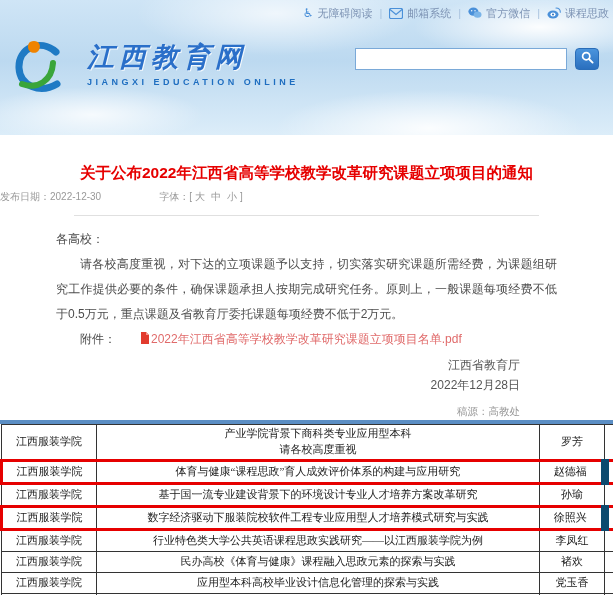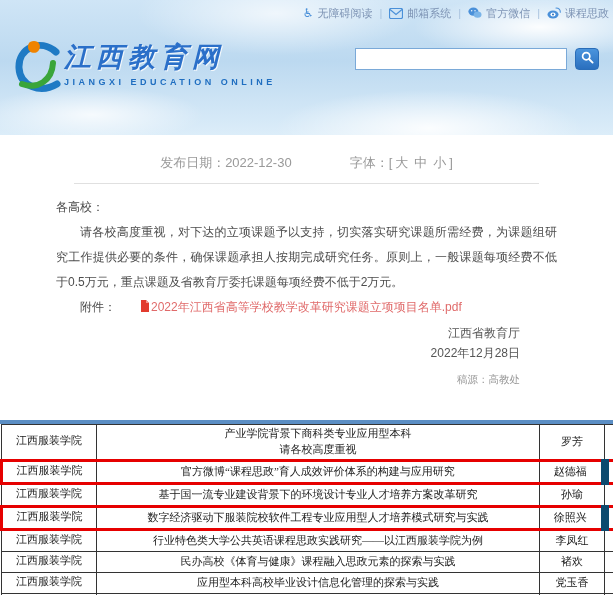--- a/index.html
+++ b/index.html
@@ -21,21 +21,21 @@
   }
   .topbar{
     height:26px;display:flex;align-items:center;justify-content:flex-end;
     padding-right:4px;font-size:11px;color:#7d93b4;
   }
   .tb-item{display:inline-flex;align-items:center;gap:4px;color:#7d93b4;text-decoration:none;cursor:pointer;}
   .tb-ic{color:#4a90d9;font-size:12px;line-height:1;display:inline-flex;align-items:center;}
   .tb-ic svg{display:block;}
   .sep{color:#a9c3de;margin:0 7px;}
   .brandrow{display:flex;align-items:flex-start;justify-content:space-between;padding:10px 14px 0 10px;}
-  .logo{display:flex;align-items:center;gap:0;cursor:pointer;}
+  .logo{display:flex;align-items:center;gap:23px;cursor:pointer;}
   .logomark svg{display:block;}
   .sitename{
     font-family:"Liberation Serif","DejaVu Serif",serif;
     font-style:italic;font-weight:bold;font-size:27px;color:#2a6fc9;
     letter-spacing:5px;line-height:1.1;text-shadow:1px 1px 0 rgba(255,255,255,.8);
   }
   .sitename-en{
     font-size:9px;font-weight:bold;color:#1f6ec0;letter-spacing:3.5px;margin-top:4px;
   }
   .searchbox{display:flex;align-items:center;gap:8px;margin-top:12px;}
@@ -48,22 +48,22 @@
     background:linear-gradient(180deg,#4a94dd,#2a6fbe);
     display:flex;align-items:center;justify-content:center;cursor:pointer;padding:0;
   }
   
   .content{position:relative;}
   .art-title{
     margin:28px 55px 0;text-align:center;
     font-size:15.5px;font-weight:bold;color:#e60000;line-height:1.35;
   }
   .meta{
-    margin-top:19px;display:flex;justify-content:center;gap:58px;
-    font-size:13px;color:#999;
+    margin-top:6px;display:flex;gap:58px;
+    font-size:10px;color:#999;
   }
   .meta .fs{cursor:pointer;margin:0 3px;color:#999;}
   .divider{margin:11px 74px 0;border-top:1px solid #e0e0e0;height:0;}
   .bodytext{
     padding:0 56px;font-size:12px;color:#4d4d4d;line-height:25px;
   }
   .salutation{margin-top:11px;}
   .para{text-indent:2em;margin:0;text-align:justify;}
   .attach-line{text-indent:2em;}
   .attach-link{color:#e06a6a;text-decoration:none;cursor:pointer;}
@@ -77,21 +77,21 @@
   }
   table.results{
     border-collapse:collapse;table-layout:fixed;width:622px;
     font-family:"Liberation Serif","DejaVu Serif",serif;
     font-size:11px;color:#1a1a1a;
   }
   table.results td{
     border:1px solid #333;text-align:center;vertical-align:middle;
     padding:1px 3px;height:18px;line-height:1.45;
   }
-  .c-school{width:88px;font-family:Liberation Mono, monospace;}
+  .c-school{width:88px;}
   .c-topic{width:436px;white-space:pre-line;}
   .c-name{width:58px;}
   .c-sliver{width:16px;}
   tr.hl td{border-top:3px solid #e60000;border-bottom:3px solid #e60000;}
   tr.hl td:first-child{border-left:3px solid #e60000;}
   tr.hl td.c-name{border-right:8px solid #0c4a6e;}
   .glyph{font-family:"DejaVu Sans",sans-serif;}
 </style>
 </head>
 <body>
@@ -161,20 +161,21 @@
             <circle cx="5.2" cy="5.2" r="3.6" fill="none" stroke="#ffffff" stroke-width="1.7"></circle>
             <line x1="8" y1="8" x2="11.6" y2="11.6" stroke="#ffffff" stroke-width="1.9" stroke-linecap="round"></line>
           </svg>
         </span>
       </button>
     </div>
   </div>
 </div>
 
 <div class="content">
+  <div class="art-title">关于公布2022年江西省高等学校教学改革研究课题立项项目的通知</div>
 
   <div class="meta">
     <span>
       <span>发布日期：</span><span>2022-12-30</span>
     </span>
     <span>
       <span>字体：</span><span>[</span><span class="fs">大</span><span class="fs">中</span><span class="fs">小</span><span>]</span>
     </span>
   </div>
 
@@ -204,21 +205,21 @@
     <tbody>
         <tr>
           <td class="c-school">江西服装学院</td>
           <td class="c-topic">产业学院背景下商科类专业应用型本科
 请各校高度重视</td>
           <td class="c-name">罗芳</td>
           <td class="c-sliver"></td>
         </tr>
         <tr class="hl">
           <td class="c-school">江西服装学院</td>
-          <td class="c-topic">官方微博“课程思政”育人成效评价体系的构建与应用研究</td>
+          <td class="c-topic">体育与健康“课程思政”育人成效评价体系的构建与应用研究</td>
           <td class="c-name">赵德福</td>
           <td class="c-sliver"></td>
         </tr>
         <tr>
           <td class="c-school">江西服装学院</td>
           <td class="c-topic">基于国一流专业建设背景下的环境设计专业人才培养方案改革研究</td>
           <td class="c-name">孙瑜</td>
           <td class="c-sliver"></td>
         </tr>
         <tr class="hl">

